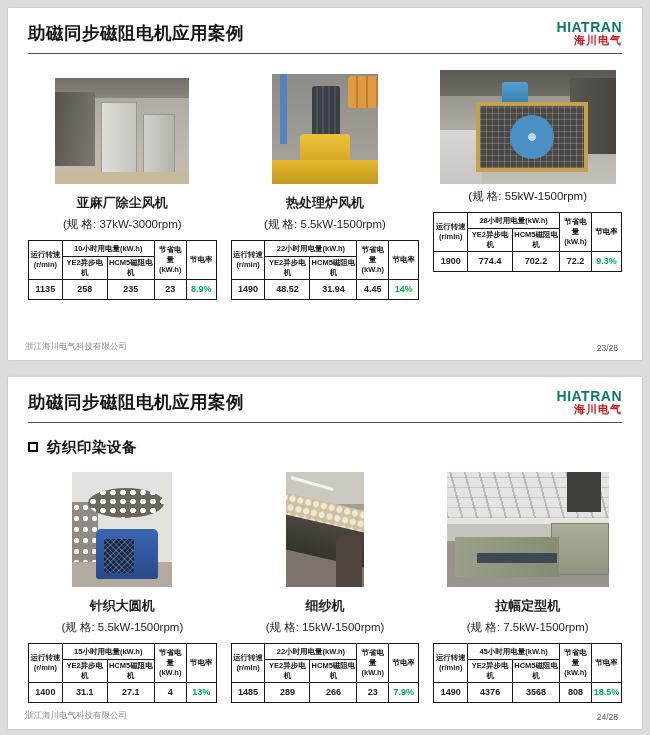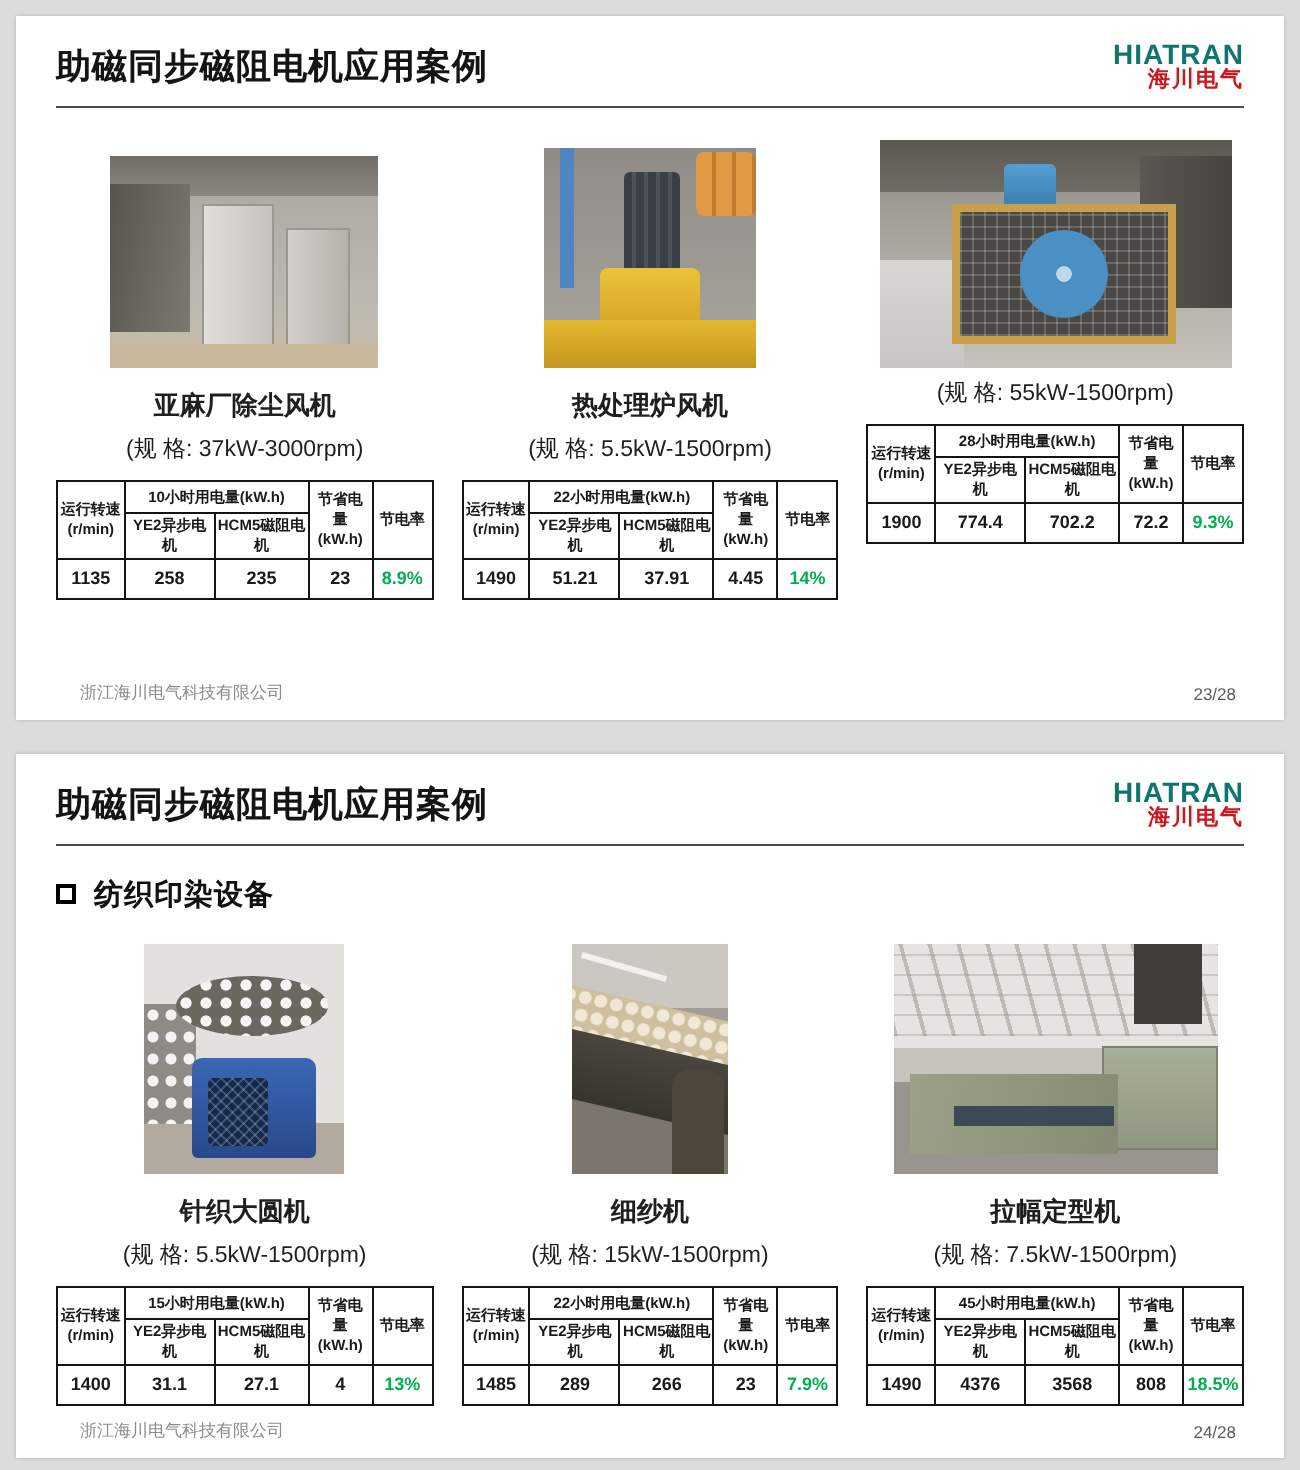--- a/index.html
+++ b/index.html
@@ -43,21 +43,21 @@
     border:1px solid #141414; text-align:center; vertical-align:middle;
     padding:1px 1px; overflow:hidden;
   }
   td.hdr { font-size:7.5px; font-weight:bold; line-height:1.3; height:16px; }
   tr.hdr2 td { height:20px; }
   tr.vals td { font-size:9px; font-weight:bold; height:20px; }
   td.rate { color:#00b050; font-size:10px; }
   col.c-speed { width:18%; } col.c-ye2 { width:24%; } col.c-hcm5 { width:25%; }
   col.c-save { width:17%; } col.c-rate { width:16%; }
 
-  .footer { position:absolute; left:32px; right:24px; bottom:7px; display:flex; justify-content:space-between; align-items:center; }
+  .footer { position:absolute; left:17px; right:24px; bottom:7px; display:flex; justify-content:space-between; align-items:flex-end; }
   .company { font-size:8.5px; color:#8c8c8c; }
   .pagenum { font-size:8.5px; color:#595959; }
 
   
   .photo { position:relative; overflow:hidden; flex:none; }
   .photo i { position:absolute; display:block; }
 
   .ph1 { width:134px; height:106px; background:linear-gradient(#aaa69f,#bdb9b2 70%,#c9bca4); }
   .ph1 .ceiling { top:0; left:0; width:100%; height:20px; background:linear-gradient(#716d66,#8b8780); }
   .ph1 .leftm { top:14px; left:0; width:40px; height:74px; background:linear-gradient(100deg,#57534d,#7d7972); }
@@ -197,22 +197,22 @@
           <td colspan="2" class="hdr">22小时用电量(kW.h)</td>
           <td rowspan="2" class="hdr">节省电量 (kW.h)</td>
           <td rowspan="2" class="hdr">节电率</td>
         </tr>
         <tr class="hdr2">
           <td class="hdr">YE2异步电机</td>
           <td class="hdr">HCM5磁阻电机</td>
         </tr>
         <tr class="vals">
           <td>1490</td>
-          <td>51.21</td>
-          <td>37.91</td>
+          <td>48.52</td>
+          <td>31.94</td>
           <td>4.45</td>
           <td class="rate">14%</td>
         </tr>
       </tbody>
         </table>
     </div>
 
     <div class="case">
       <div class="photo-box">
         <div class="photo ph3">

